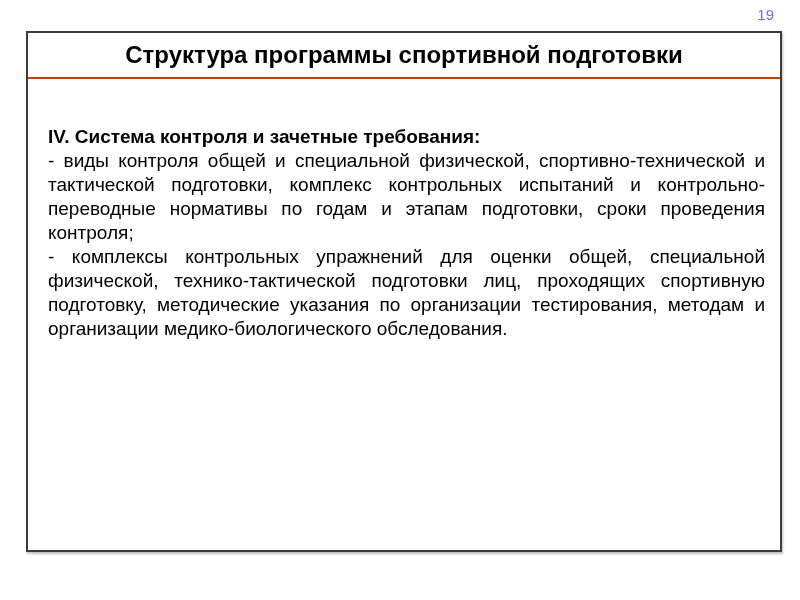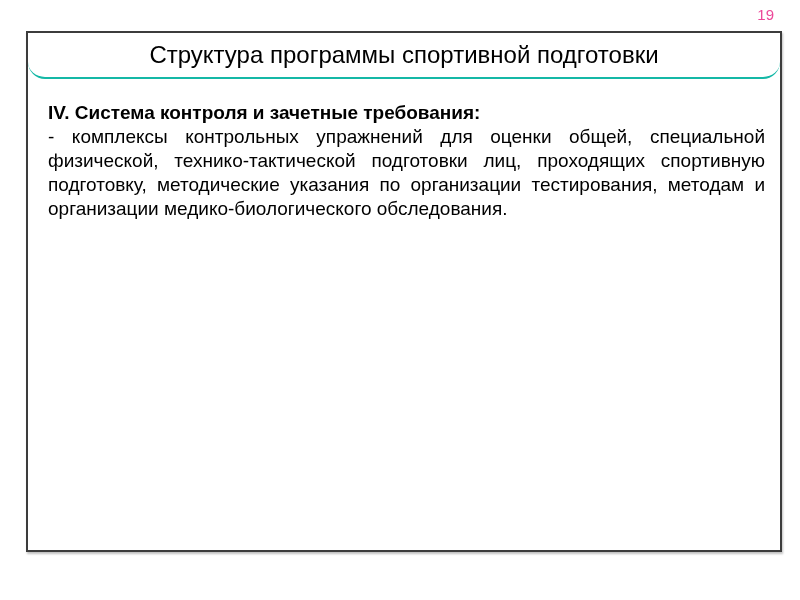--- a/index.html
+++ b/index.html
@@ -13,45 +13,44 @@
     font-family: "Liberation Sans", sans-serif;
     color: #000000;
     position: relative;
     overflow: hidden;
   }
   .page-number {
     position: absolute;
     top: 6px;
     right: 26px;
     font-size: 15px;
-    color: #ec4899;
+    color: #8b5cf6;
   }
   .slide-box {
     position: absolute;
     left: 26px;
     top: 31px;
     width: 752px;
     height: 517px;
     border: 2px solid #3c3c3c;
     background: #ffffff;
     box-shadow: 1px 2px 2px rgba(0,0,0,0.25);
   }
   .slide-title {
     height: 44px;
-    border-bottom: 2px solid #14b8a6;
+    border-bottom: 2px solid #c2410c;
     display: flex;
     align-items: center;
     justify-content: center;
     font-size: 24px;
-    font-weight: normal;
+    font-weight: bold;
     letter-spacing: 0px;
-    border-radius: 17px;
   }
   .slide-body {
-    padding: 22px 15px 4px 20px;
+    padding: 46px 15px 4px 20px;
     font-size: 19px;
     line-height: 24px;
     text-align: justify;
   }
   .slide-body p {
     margin: 0;
   }
   .section-heading {
     font-weight: bold;
   }
@@ -60,15 +59,16 @@
 <body>
 
 <div class="page-number">19</div>
 
 <div class="slide-box">
 
   <div class="slide-title">Структура программы спортивной подготовки</div>
 
   <div class="slide-body">
     <p class="section-heading">IV. Система контроля и зачетные требования:</p>
+    <p>- виды контроля общей и специальной физической, спортивно-технической и тактической подготовки, комплекс контрольных испытаний и контрольно-переводные нормативы по годам и этапам подготовки, сроки проведения контроля;</p>
     <p>- комплексы контрольных упражнений для оценки общей, специальной физической, технико-тактической подготовки лиц, проходящих спортивную подготовку, методические указания по организации тестирования, методам и организации медико-биологического обследования.</p>
   </div>
 </div>
 
 </body></html>

